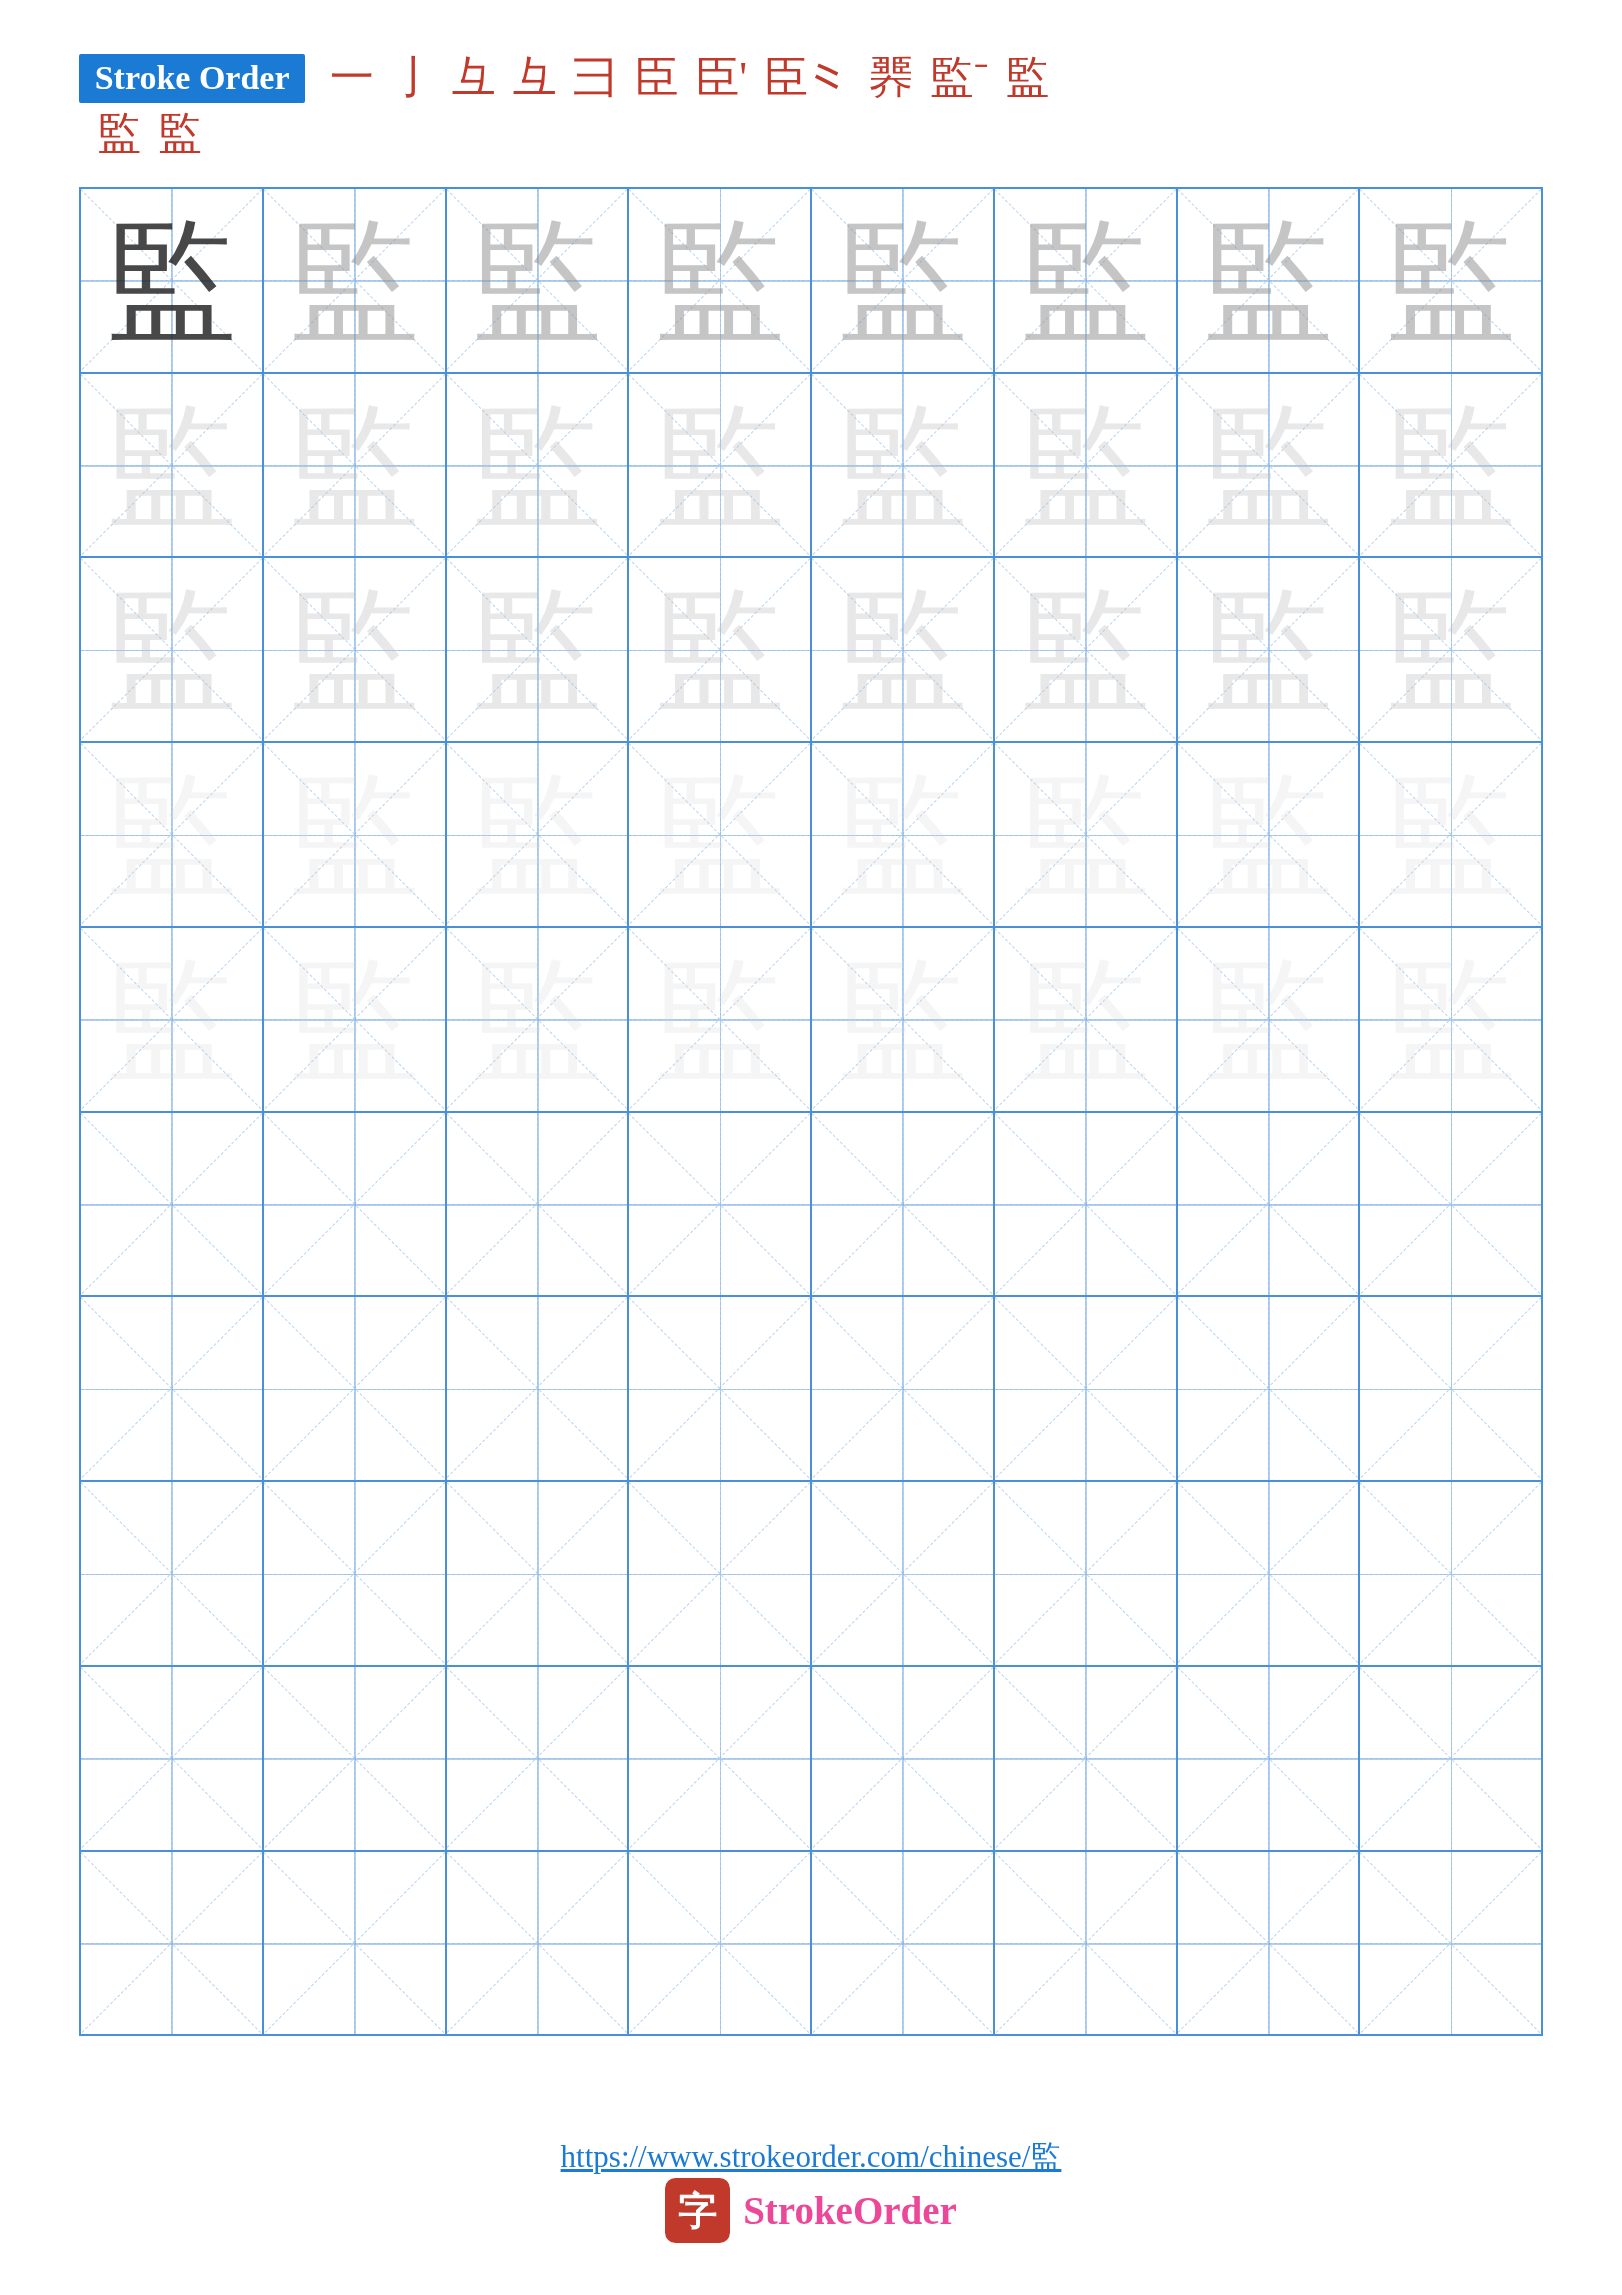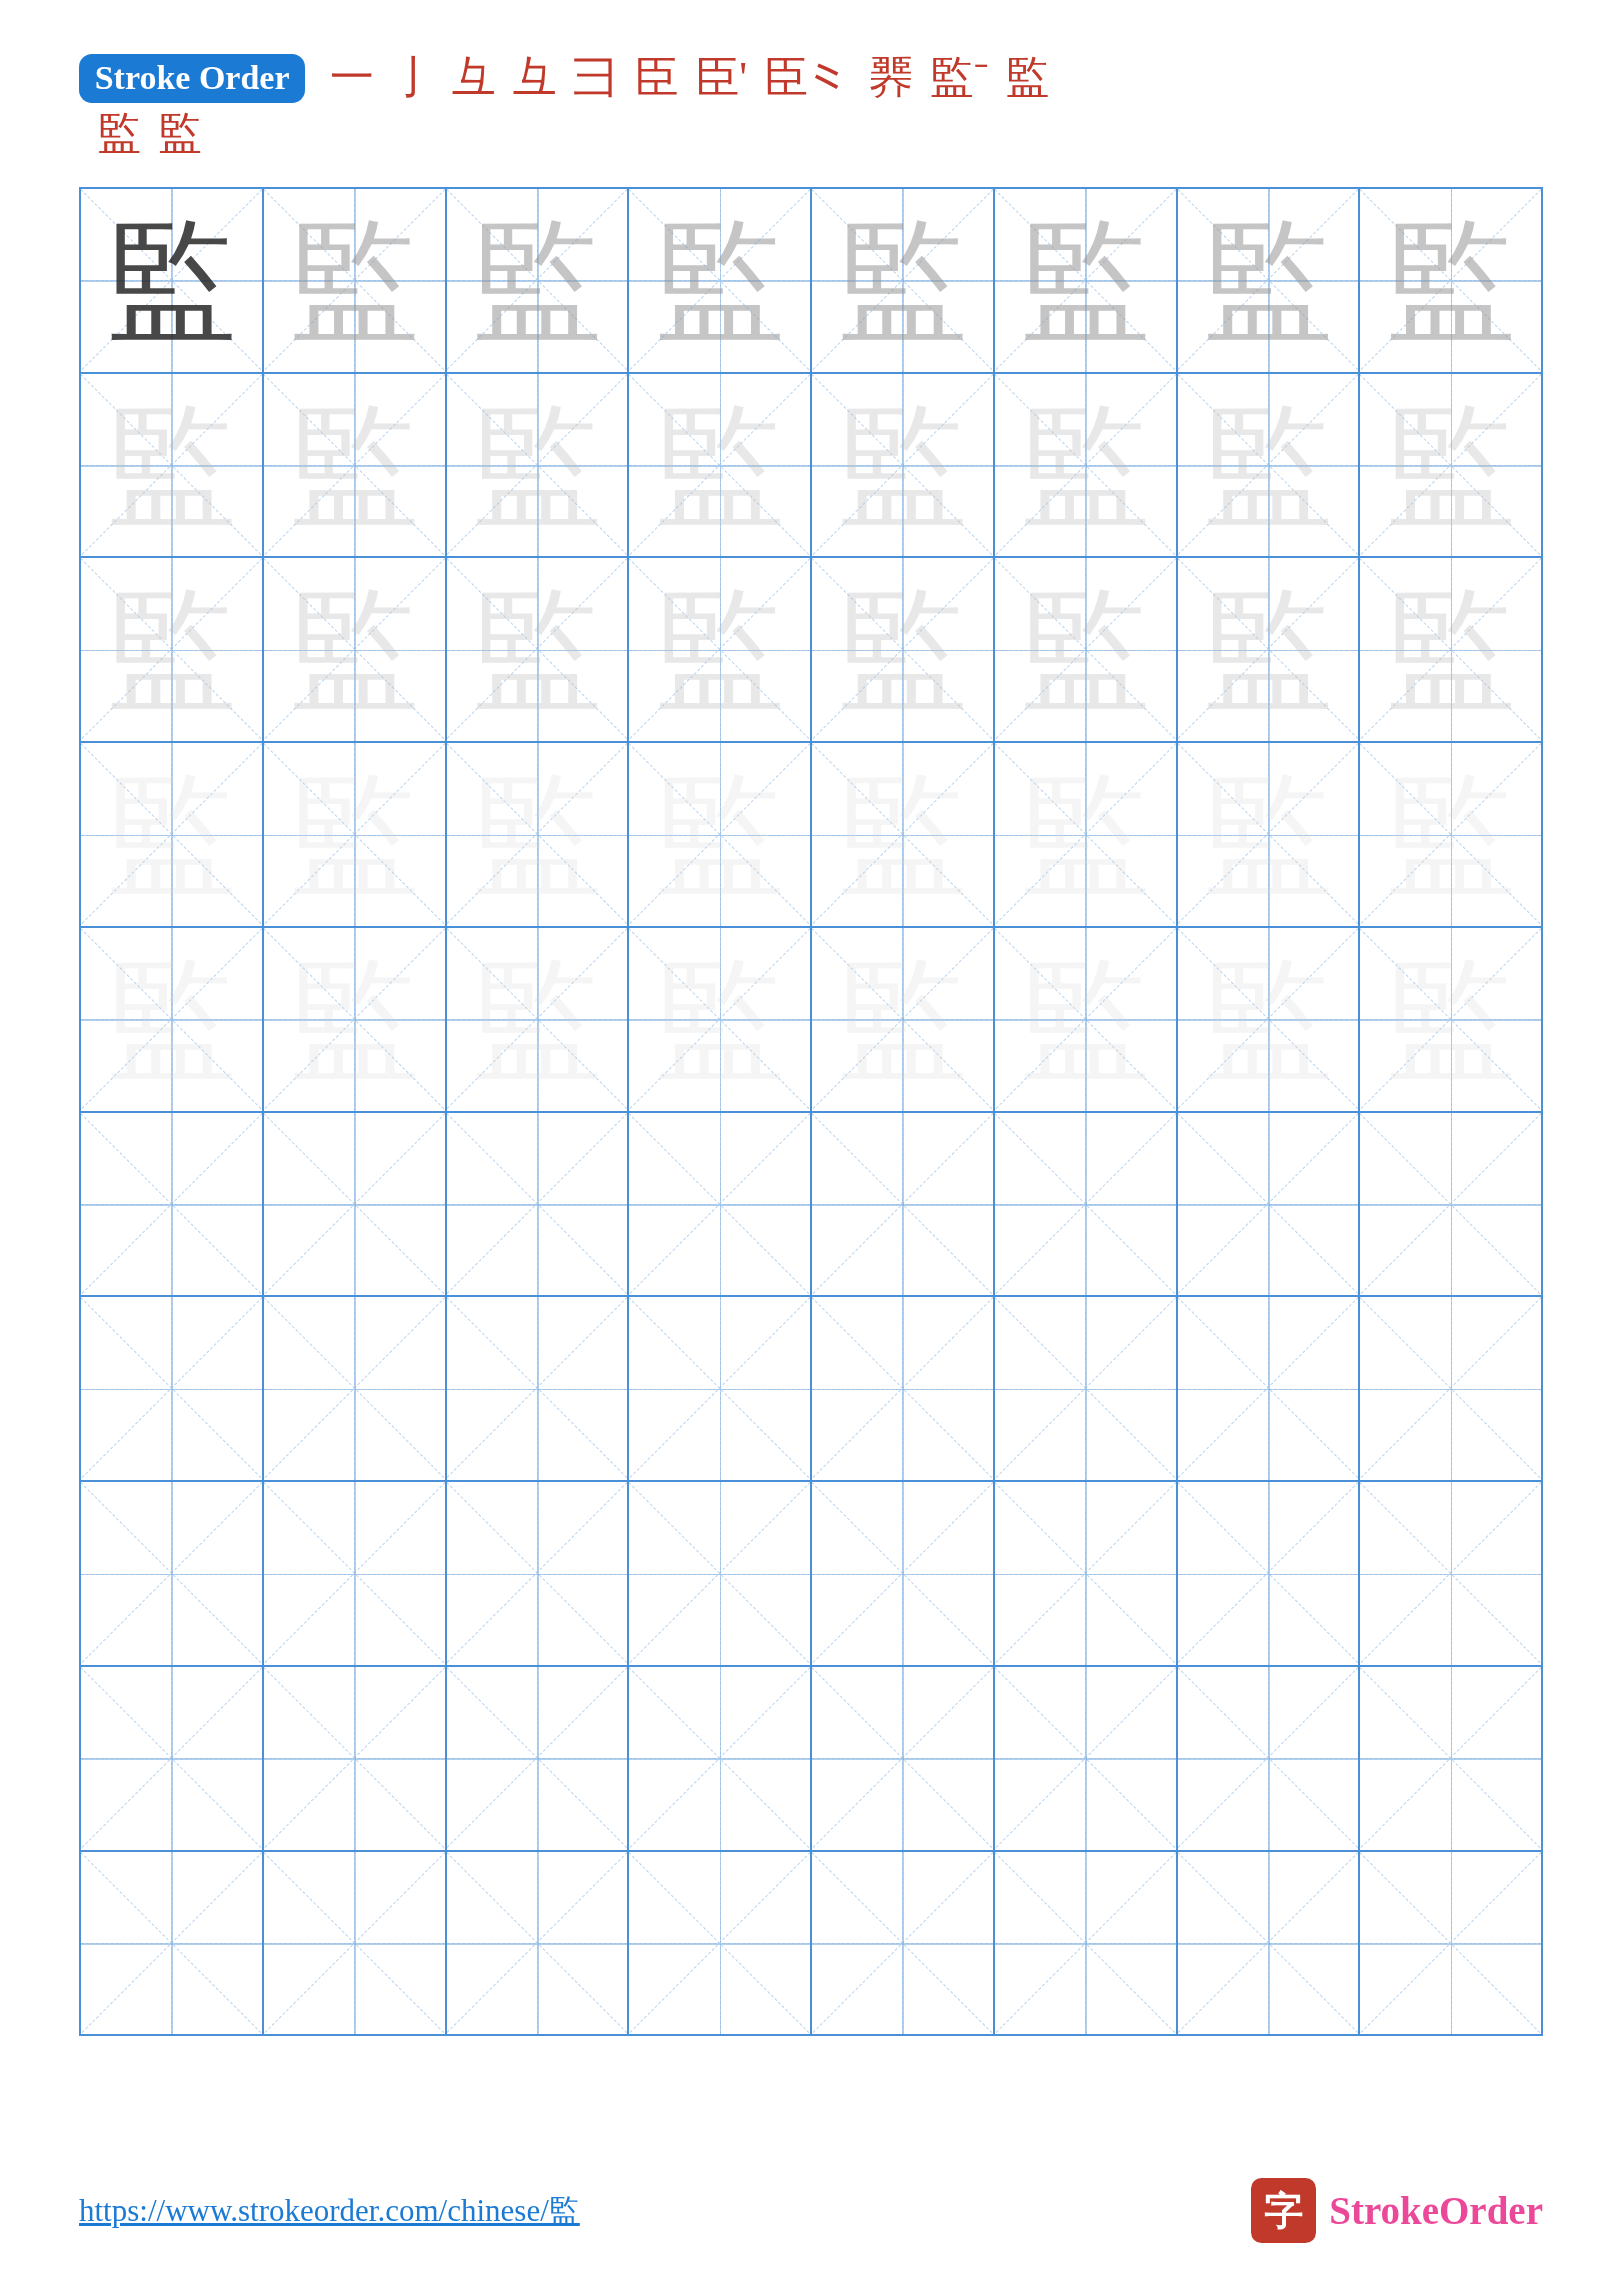--- a/index.html
+++ b/index.html
@@ -39,21 +39,21 @@
     .title-text {
       color: #1a7ad4;
     }
 
     .stroke-order-label {
       background: #1a7ad4;
       color: #fff;
       font-size: 34px;
       font-weight: bold;
       padding: 5.2px 15.7px;
-      border-radius: 13px;
+      border-radius: 2px;
       margin-right: 19.6px;
       white-space: nowrap;
       align-self: center;
     }
 
     .stroke-order-chars {
       display: flex;
       flex-direction: row;
       flex-wrap: wrap;
       align-items: center;
@@ -168,20 +168,21 @@
     }
 
     .cell-char.very-light {
       color: rgba(210, 210, 210, 0.22);
     }
 
     
     .footer {
       width: 100%;
       display: flex;
+      flex-direction: column;
       align-items: center;
       justify-content: space-between;
       margin-top: auto;
       padding-top: 39px;
     }
 
     .footer-url {
       font-size: 31px;
       color: #1a7ad4;
       text-decoration: underline;

